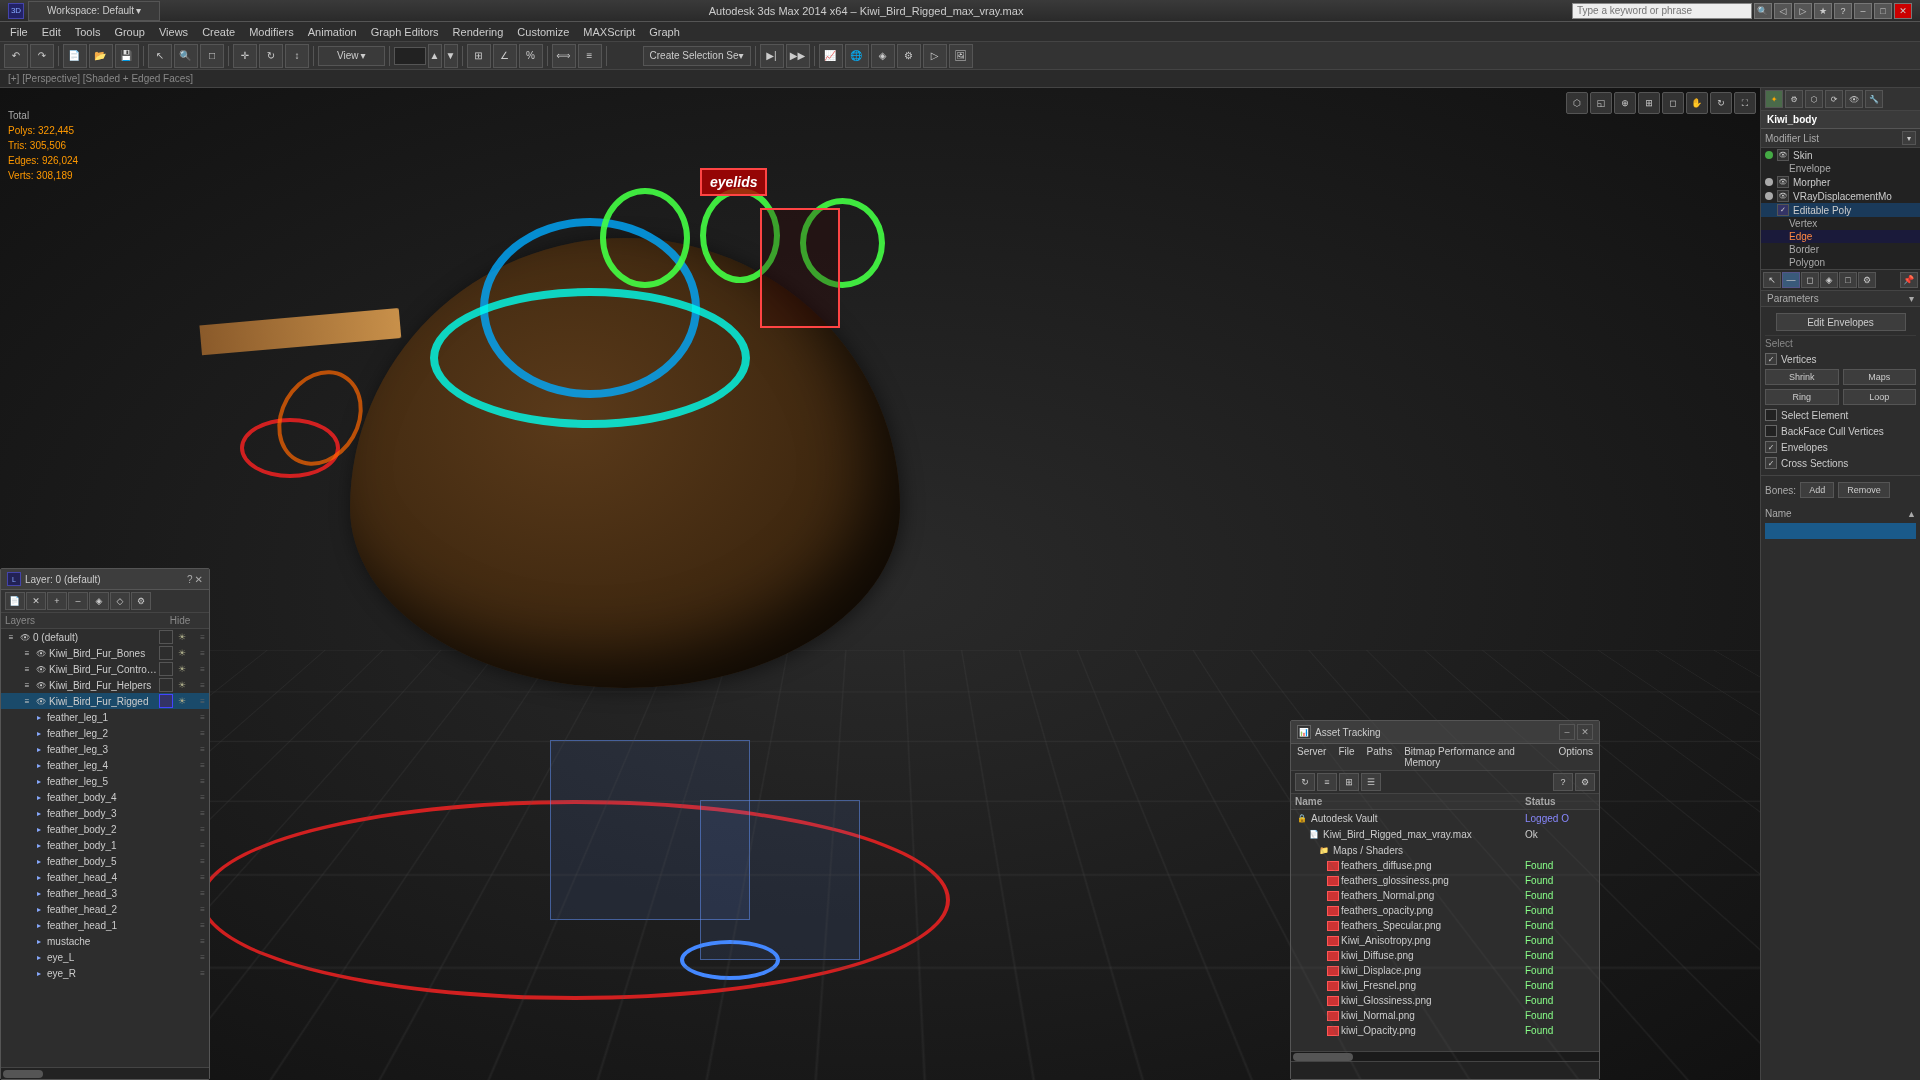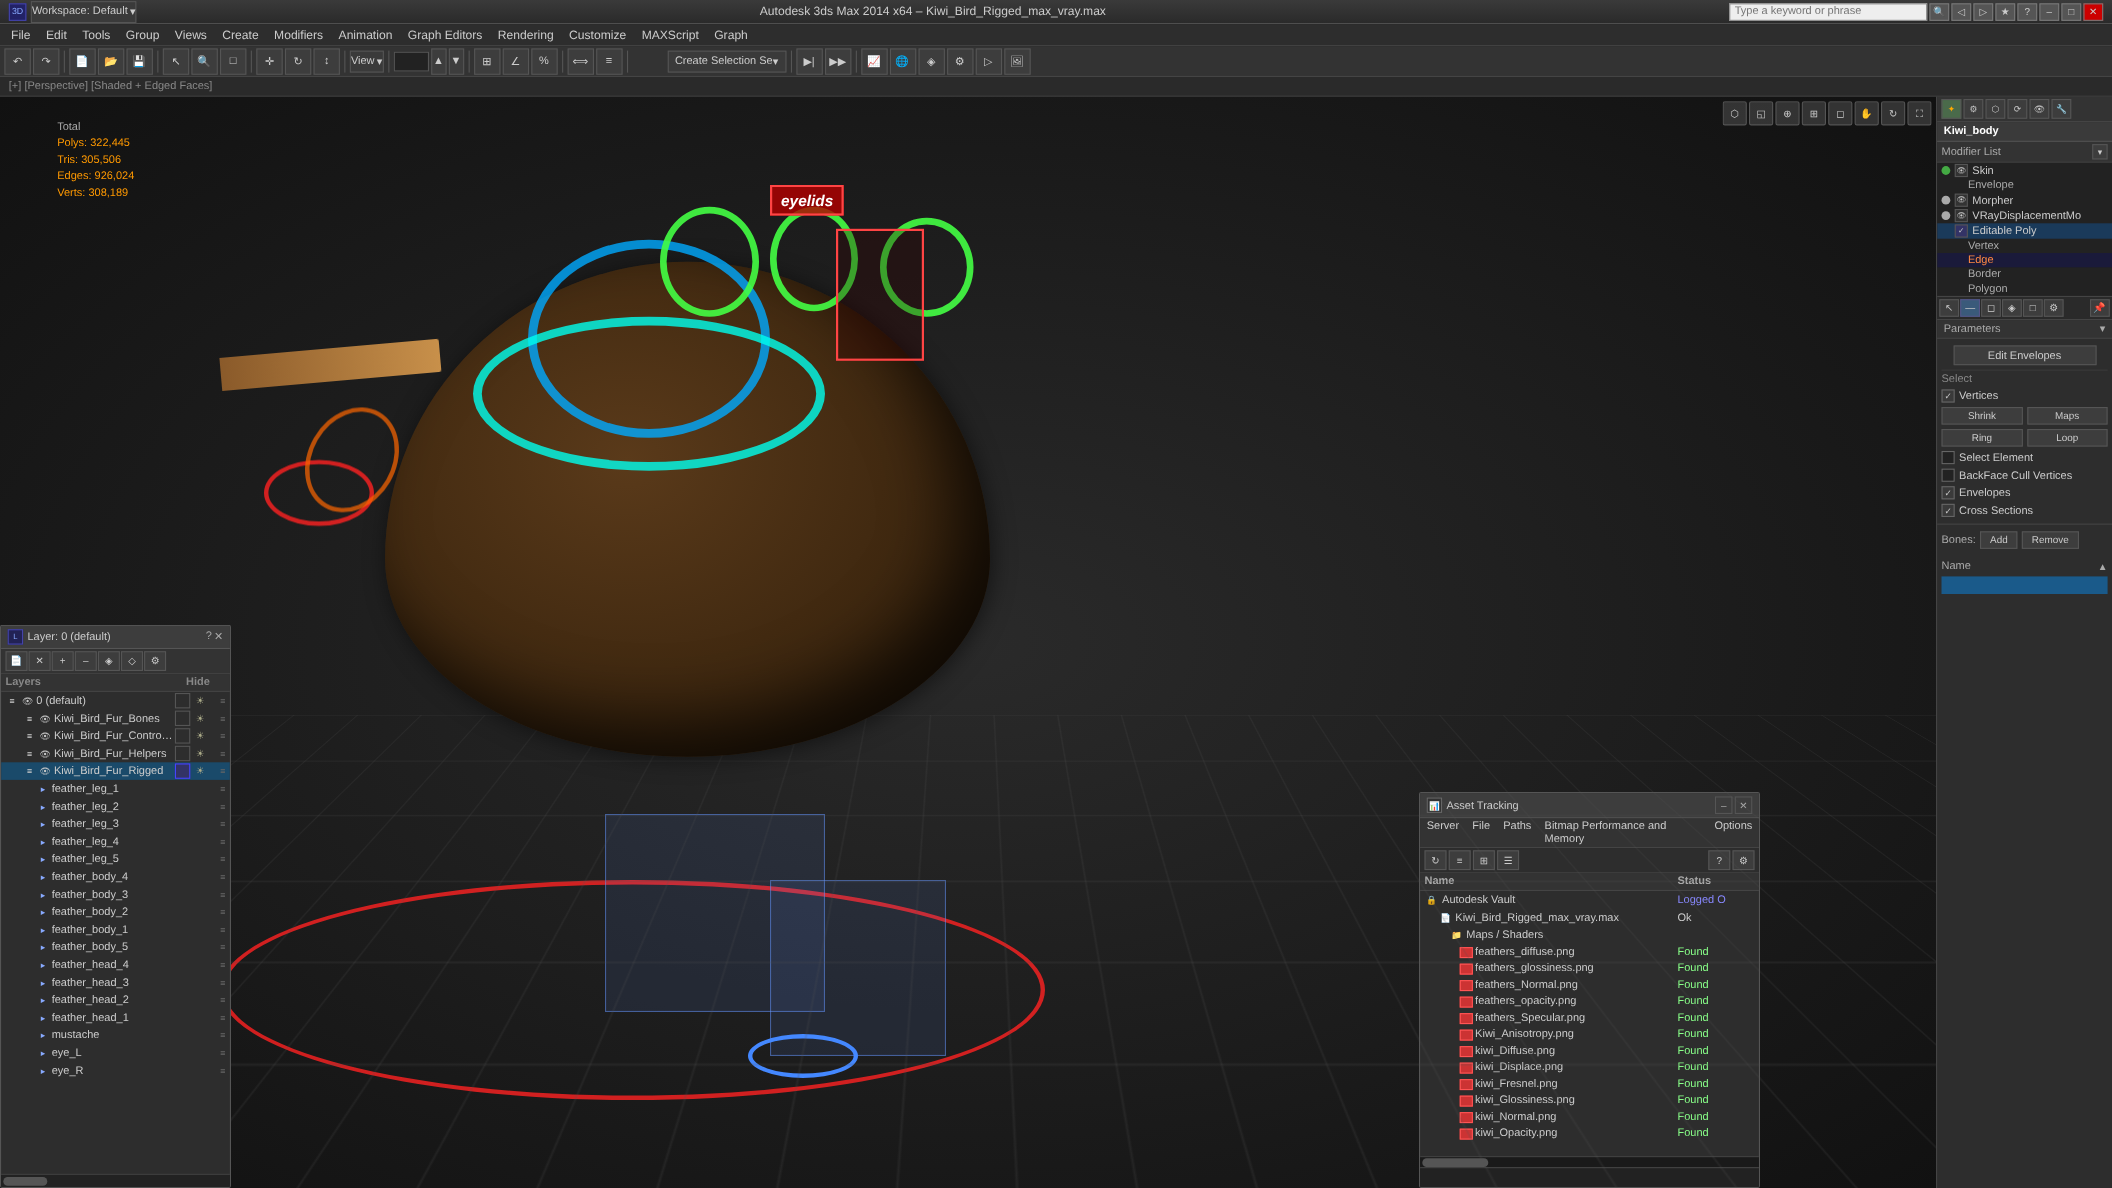--- a/index.html
+++ b/index.html
@@ -55,21 +55,21 @@
       display: flex; align-items: center; justify-content: center;
       font-size: 10px; color: #ccc;
     }
     .tb-sep { width: 1px; height: 20px; background: #555; margin: 0 2px; }
     .tb-dropdown {
       height: 20px;
       background: #3a3a3a;
       border: 1px solid #555;
       color: #ccc;
       font-size: 10px;
-      padding: 0 0;
+      padding: 0 18px;
       cursor: pointer;
       display: flex; align-items: center; gap: 2px;
     }
     .create-selection-btn {
       height: 20px;
       background: #3a3a3a;
       border: 1px solid #555;
       color: #ccc;
       font-size: 10px;
       padding: 0 6px;
@@ -105,21 +105,20 @@
       position: relative;
       overflow: hidden;
     }
     #viewport-stats {
       position: absolute;
       top: 20px; left: 8px;
       color: #f90;
       font-size: 10px;
       z-index: 10;
       line-height: 1.5;
-      margin-left: 44px;
     }
 
     
     #scene {
       width: 100%; height: 100%;
       background: radial-gradient(ellipse at center, #2a2a2a 0%, #111 100%);
       position: relative;
     }
     
     .grid-overlay {
@@ -326,21 +325,21 @@
       align-items: center;
       justify-content: space-between;
       border-bottom: 1px solid #555;
       font-size: 10px;
       color: #ccc;
       cursor: move;
     }
     #layers-panel .panel-title-bar .panel-icon { width: 14px; height: 14px; background: #225; border: 1px solid #44a; display: flex; align-items: center; justify-content: center; font-size: 7px; color: #8af; }
     #layers-panel .panel-toolbar { display: flex; gap: 1px; padding: 2px 4px; background: #333; border-bottom: 1px solid #444; }
     #layers-panel .pt-btn { width: 20px; height: 18px; background: #3d3d3d; border: 1px solid #555; display: flex; align-items: center; justify-content: center; font-size: 9px; cursor: pointer; color: #ccc; }
-    #layers-panel .layers-header { display: flex; align-items: center; padding: 2px 4px; background: #333; border-bottom: 1px solid #444; font-size: 10px; color: #888; font-weight: bold; }
+    #layers-panel .layers-header { display: flex; align-items: center; padding: 2px 4px; background: #333; border-bottom: 1px solid #444; font-size: 10px; color: #888; }
     #layers-panel .layers-header .lh-name { flex: 1; }
     #layers-panel .layers-header .lh-hide { width: 30px; text-align: center; }
     #layers-panel .layers-header .lh-more { width: 10px; }
     #layers-panel .layers-list { flex: 1; overflow-y: auto; }
     .layer-item {
       display: flex; align-items: center;
       padding: 1px 4px;
       font-size: 10px;
       color: #ccc;
       cursor: pointer;

